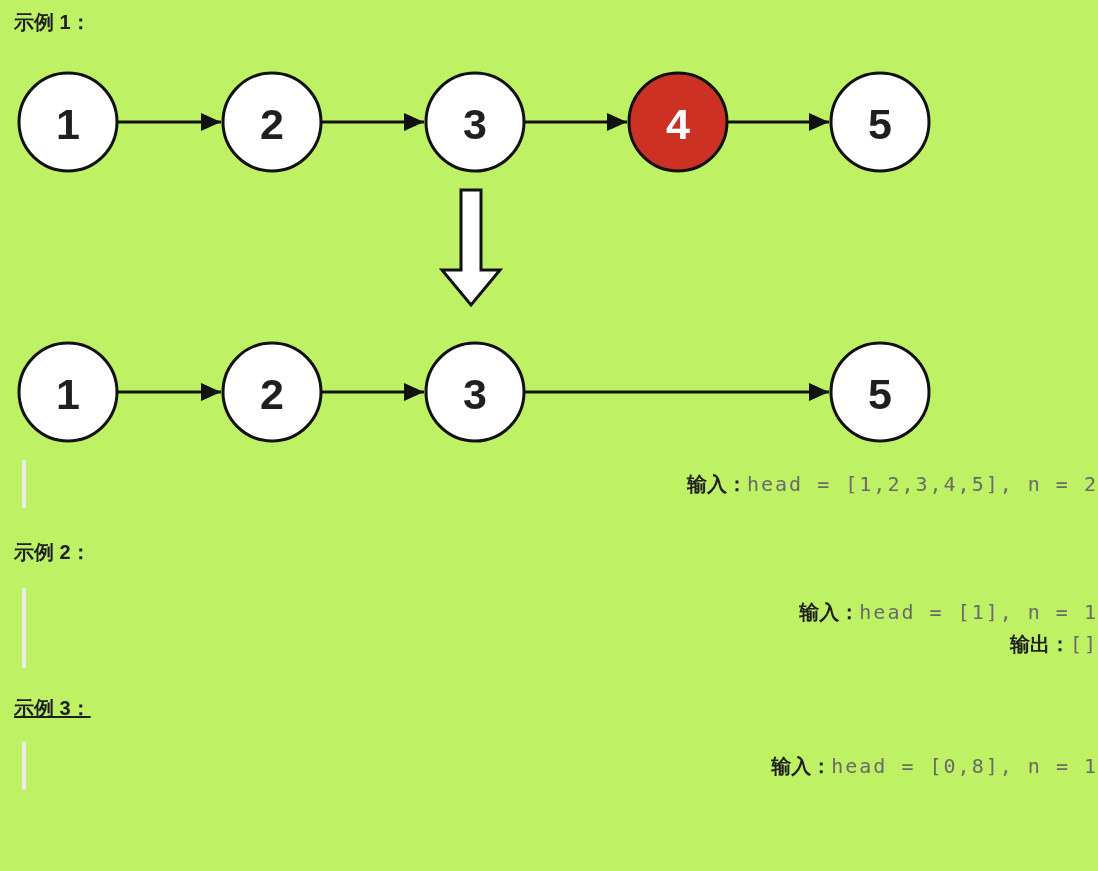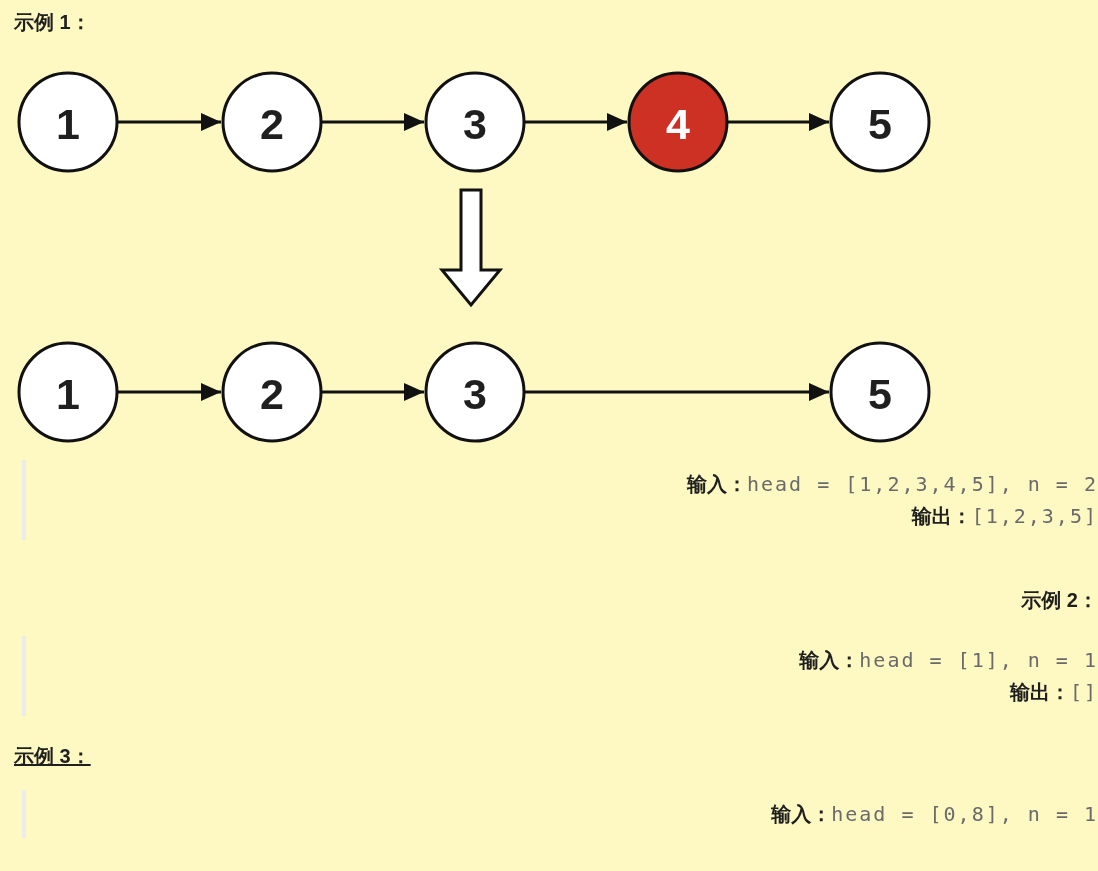--- a/index.html
+++ b/index.html
@@ -6,31 +6,31 @@
     margin: 0;
     padding: 0;
     background: #ffffff;
     font-family: "Liberation Sans", sans-serif;
   }
   .page {
     position: relative;
     width: 1098px;
     height: 871px;
     overflow: hidden;
-    background: #fef9c3;
+    background: #bef264;
   }
   .example-title {
     font-size: 20px;
     line-height: 24px;
     font-weight: bold;
     color: #1f1f1f;
     margin: 0 0 0 14px;
   }
   .example-title.first { margin-top: 10px; }
-  .example-title.second { margin-top: 48px; text-align: right; }
+  .example-title.second { margin-top: 32px; }
   .example-title.third { margin-top: 28px; text-decoration: underline; }
 
   .diagram {
     margin-top: 26px;
     width: 1098px;
     height: 396px;
     position: relative;
   }
   .diagram svg { display: block; }
 
@@ -140,21 +140,20 @@
         <g>
           <circle cx="880" cy="332" r="49" class="node-circle"></circle>
           <text x="880" y="334" class="node-label">5</text>
         </g>
         <path class="transform-arrow-path" d="M461,130 L481,130 L481,210 L500,210 L471,245 L442,210 L461,210 Z"></path>
       </svg>
   </div>
 
   <div class="io-block ex1">
     <div class="io-line"><span class="io-label">输入：</span><span class="io-code">head = [1,2,3,4,5], n = 2</span></div>
-    <div class="io-line"><span class="io-label">输出：</span><span class="io-code">[1,2,3,5]</span></div>
   </div>
 
   <h3 class="example-title second">示例 2：</h3>
 
   <div class="io-block ex2">
     <div class="io-line"><span class="io-label">输入：</span><span class="io-code">head = [1], n = 1</span></div>
     <div class="io-line"><span class="io-label">输出：</span><span class="io-code">[]</span></div>
   </div>
 
   <h3 class="example-title third">示例 3：</h3>

